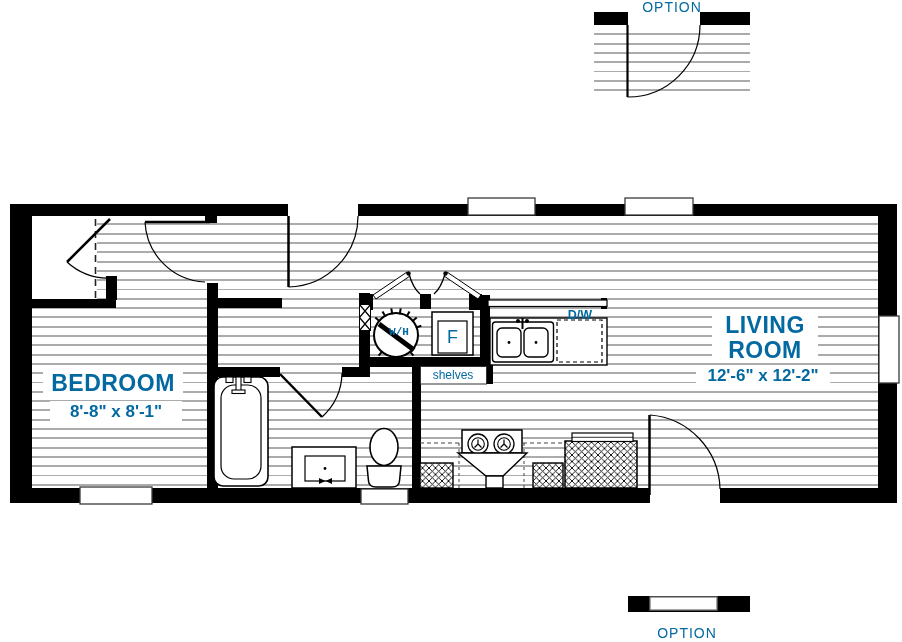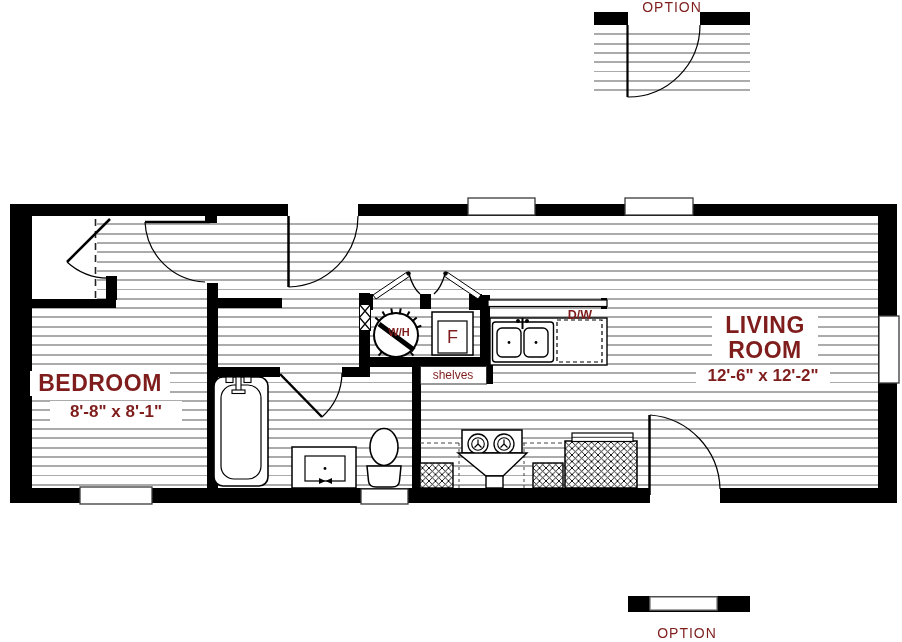--- a/index.html
+++ b/index.html
@@ -2,21 +2,21 @@
 <html><head>
 <meta charset="utf-8">
 <style>
   html,body{margin:0;padding:0;background:#fff;}
   #plan{position:relative;width:902px;height:642px;background:#fff;overflow:hidden;
         font-family:"Liberation Sans","DejaVu Sans",sans-serif;color:#000;}
   .wall{position:absolute;background:#000;}
   .siding{position:absolute;background:repeating-linear-gradient(to bottom,
           #ffffff 0px,#ffffff 7.4px,#ababab 7.4px,#ababab 9.3px);}
   .patch{position:absolute;background:#fff;}
-  .lbl{position:absolute;text-align:center;color:#7f1d1d;background:#fff;}
+  .lbl{position:absolute;text-align:center;color:#0369a1;background:#fff;}
   .lbl.clear{background:transparent;}
   .room-name{font-size:23px;line-height:25px;font-weight:700;letter-spacing:.5px;}
   .room-dim{font-size:17px;line-height:22px;font-weight:700;}
   .fix-lbl{font-weight:600;}
   .option-lbl{font-size:14px;line-height:15px;letter-spacing:1px;background:transparent;}
   svg{position:absolute;left:0;top:0;}
 </style>
 </head>
 <body>
 
@@ -196,28 +196,28 @@
       <circle cx="325" cy="468.5" r="1.4" fill="#000" stroke="none"></circle>
       <polygon points="319,478 325.5,481 319,484" fill="#000" stroke="none"></polygon>
       <polygon points="332,478 325.5,481 332,484" fill="#000" stroke="none"></polygon>
     </g>
     <g stroke="#000" fill="#fff">
       <ellipse cx="384" cy="447" rx="14" ry="18.5" stroke-width="1.6"></ellipse>
       <path d="M367,466 L401,466 L399.5,481 Q399,487 392,487 L376,487 Q369,487 368.5,481 Z" stroke-width="1.5"></path>
     </g>
   </svg>
 
-  <div class="lbl room-name" style="left:30px;top:371px;width:140px;">BEDROOM</div>
+  <div class="lbl room-name" style="left:43px;top:371px;width:140px;">BEDROOM</div>
   <div class="lbl room-dim" style="left:50px;top:401px;width:132px;">8'-8" x  8'-1"</div>
 
   <div class="lbl room-name" style="left:712px;top:313px;width:106px;">LIVING</div>
   <div class="lbl room-name" style="left:712px;top:338px;width:106px;">ROOM</div>
   <div class="lbl room-dim" style="left:696px;top:365px;width:134px;">12'-6" x  12'-2"</div>
 
-  <div class="lbl clear fix-lbl" style="left:384px;top:326px;width:30px;font-size:11px;">W/H</div>
+  <div class="lbl clear fix-lbl" style="left:384px;top:326px;width:30px;font-size:11px;font-family:Liberation Mono, monospace;">W/H</div>
   <div class="lbl clear" style="left:438px;top:322px;width:29px;height:31px;font-size:18px;line-height:30px;">F</div>
   <div class="lbl clear fix-lbl" style="left:560px;top:308px;width:40px;font-size:12.5px;">D/W</div>
   <div class="lbl clear" style="left:420px;top:368px;width:66px;font-size:12px;">shelves</div>
 
   <div class="lbl option-lbl" style="left:594px;top:0px;width:156px;">OPTION</div>
   <div class="lbl option-lbl" style="left:607px;top:626px;width:160px;">OPTION</div>
 
 </div>
 
 </body></html>

